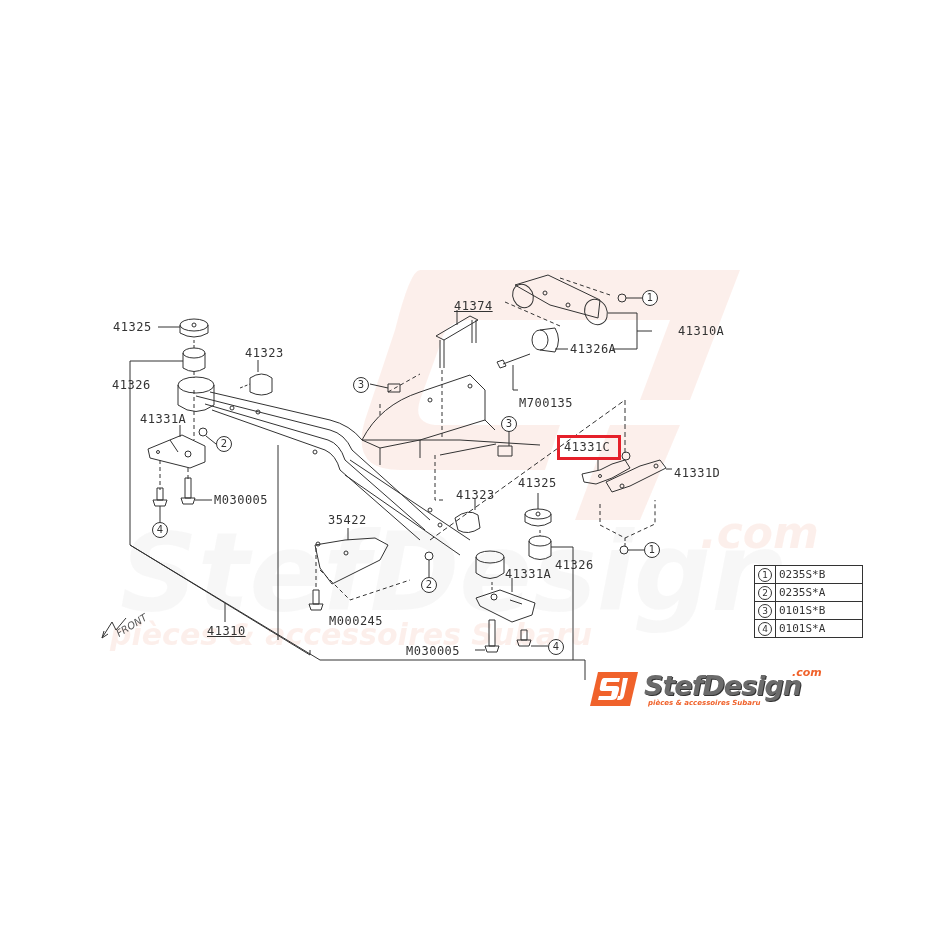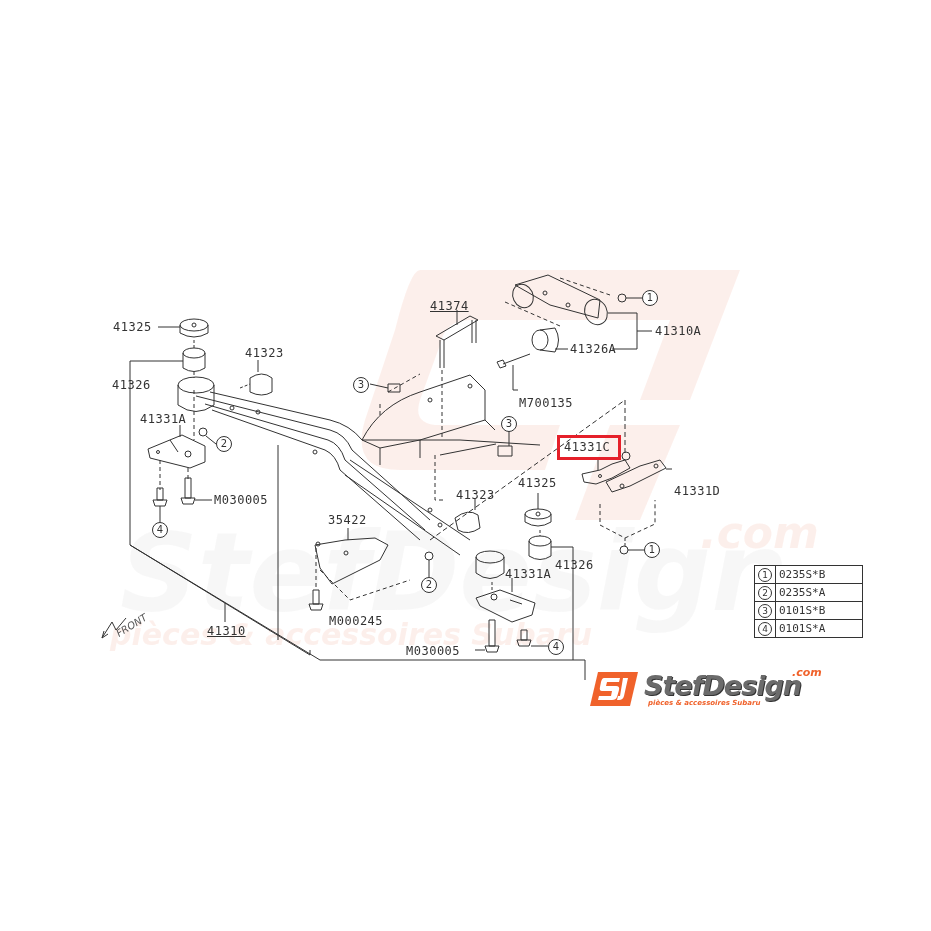--- a/index.html
+++ b/index.html
@@ -241,27 +241,27 @@
       <path d="M102 638 L108 634 M102 638 L104 631"></path>
     </g>
   </g>
 </svg>
 
 <div class="lbl" style="left:113px;top:320px;">41325</div>
 <div class="lbl" style="left:112px;top:378px;">41326</div>
 <div class="lbl" style="left:245px;top:346px;">41323</div>
 <div class="lbl" style="left:140px;top:412px;">41331A</div>
 <div class="lbl" style="left:214px;top:493px;">M030005</div>
-<div class="lbl" style="left:430px;top:299px;text-decoration:underline;">41374</div>
-<div class="lbl" style="left:655px;top:324px;">41310A</div>
+<div class="lbl" style="left:454px;top:299px;text-decoration:underline;">41374</div>
+<div class="lbl" style="left:678px;top:324px;">41310A</div>
 <div class="lbl" style="left:570px;top:342px;">41326A</div>
 <div class="lbl" style="left:519px;top:396px;">M700135</div>
 <div class="highlight" style="left:557px;top:435px;width:64px;height:25px;"></div>
 <div class="lbl" style="left:564px;top:440px;">41331C</div>
-<div class="lbl" style="left:674px;top:484px;">41331D</div>
+<div class="lbl" style="left:674px;top:466px;">41331D</div>
 <div class="lbl" style="left:456px;top:488px;">41323</div>
 <div class="lbl" style="left:518px;top:476px;">41325</div>
 <div class="lbl" style="left:555px;top:558px;">41326</div>
 <div class="lbl" style="left:505px;top:567px;">41331A</div>
 <div class="lbl" style="left:328px;top:513px;">35422</div>
 <div class="lbl" style="left:290px;top:614px;padding-left:39px;">M000245</div>
 <div class="lbl" style="left:406px;top:644px;">M030005</div>
 <div class="lbl" style="left:207px;top:624px;text-decoration:underline;">41310</div>
 <div class="front-lbl" style="left:120px;top:628px;">FRONT</div>
 

